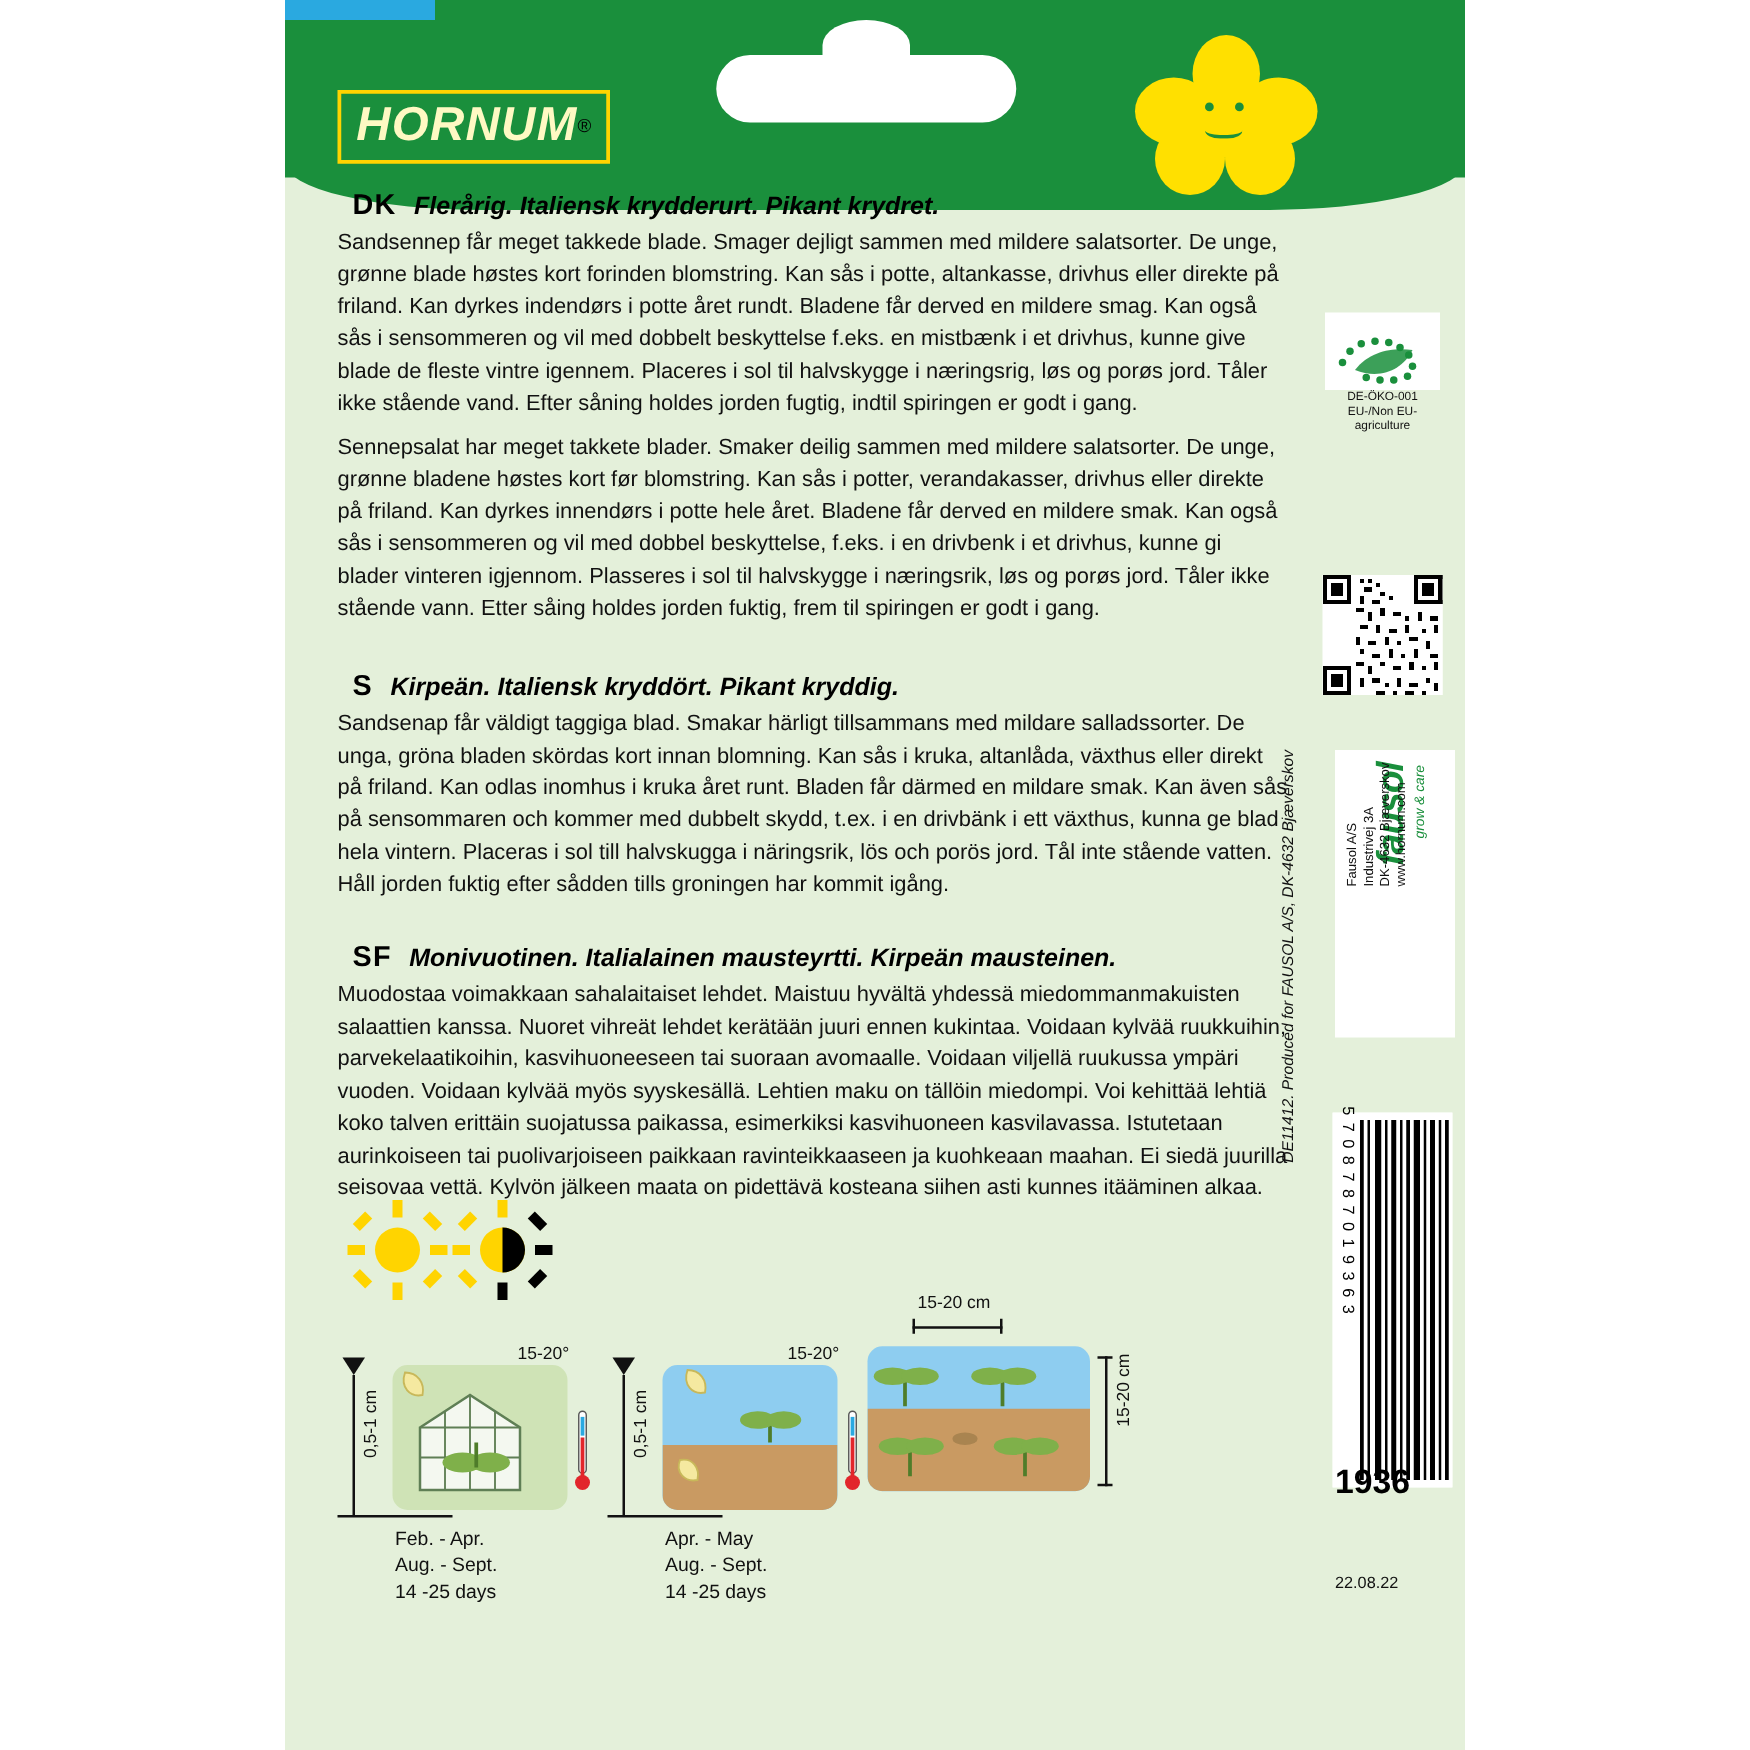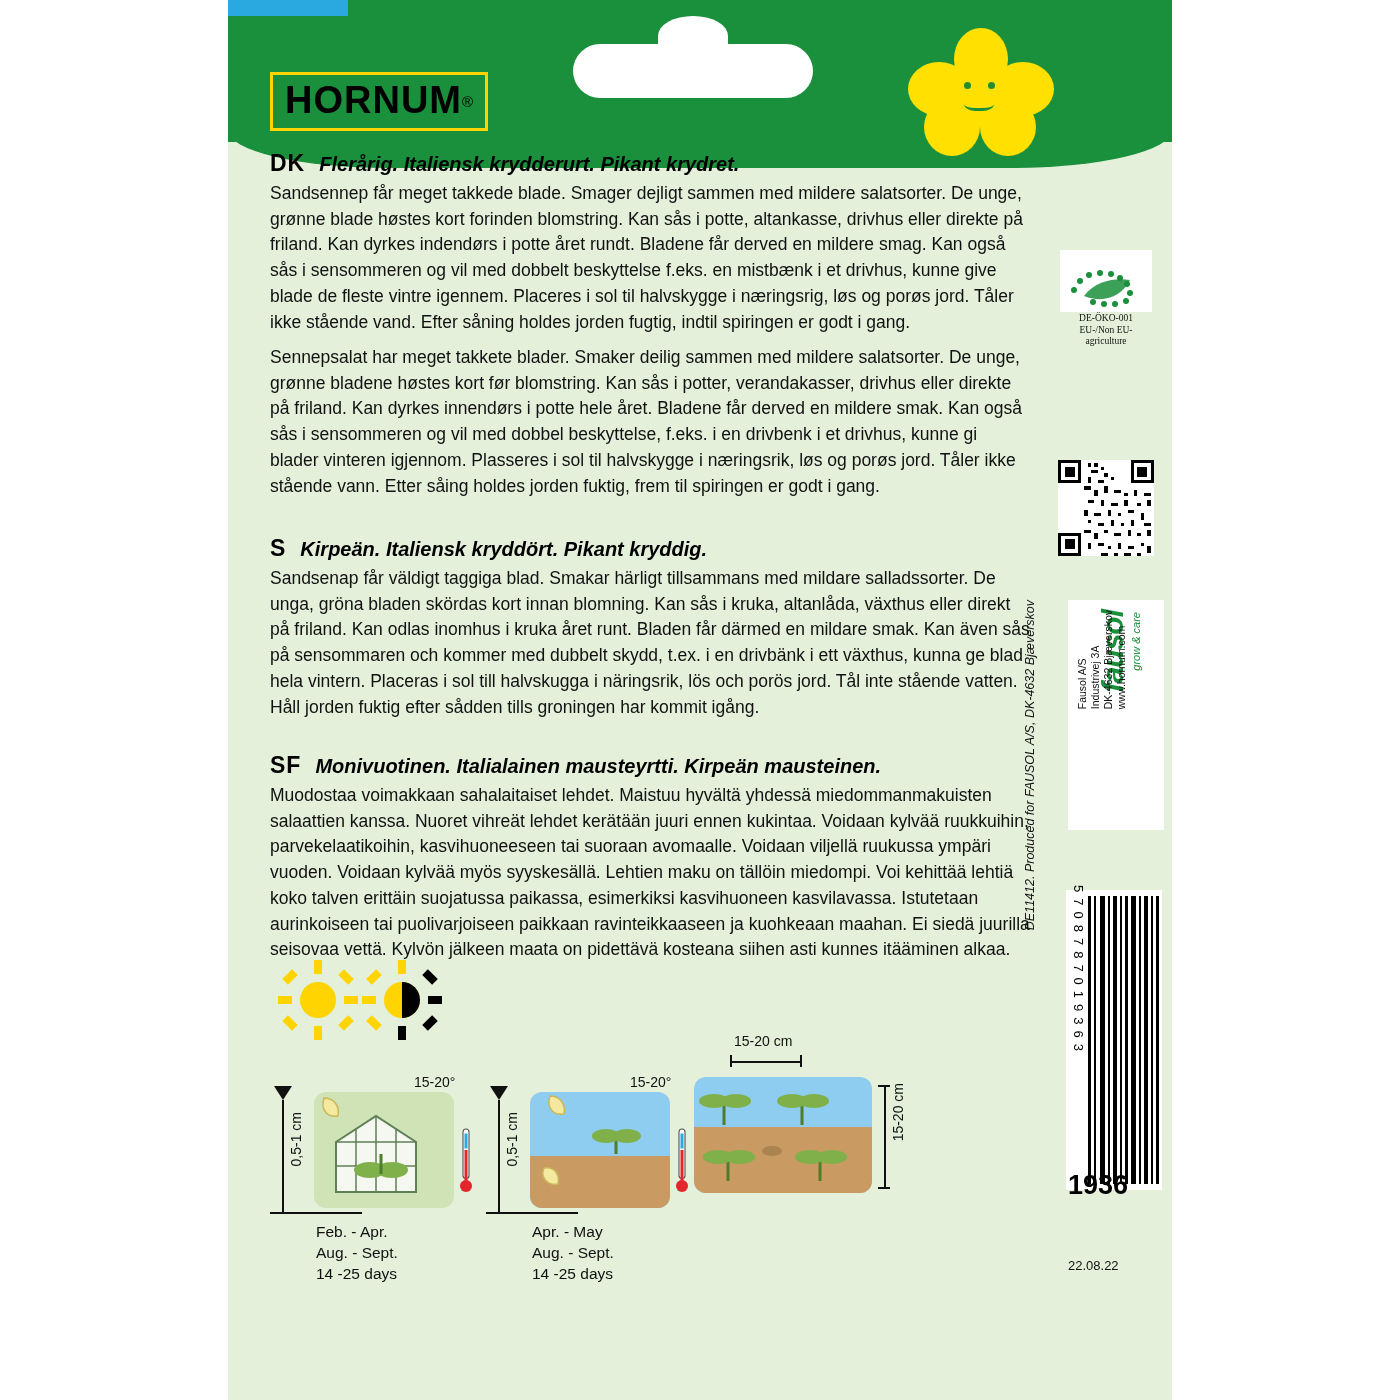--- a/index.html
+++ b/index.html
@@ -35,44 +35,44 @@
   .hang-hole:before{
     content:"";position:absolute;left:85px;top:-28px;width:70px;height:40px;
     background:#ffffff;border-radius:50% 50% 0 0;
   }
   .logo{
     position:absolute;left:42px;top:72px;
     border:3px solid #ffd400;padding:4px 12px 6px 12px;
     background:#1a8f3c;
   }
   .logo span{
-    color:#000000;font-weight:bold;font-size:38px;letter-spacing:1px;
+    color:#fef9c3;font-weight:bold;font-size:38px;letter-spacing:1px;
     font-family:"Liberation Sans", sans-serif;
+    font-style:italic;
   }
   .logo sup{font-size:15px;vertical-align:super;}
   
   .flower{position:absolute;left:680px;top:28px;width:150px;height:130px;}
   .petal{position:absolute;background:#ffe000;border-radius:50%;}
   .smiley{position:absolute;left:46px;top:46px;width:52px;height:44px;}
   .eye{position:absolute;width:7px;height:7px;background:#1a8f3c;border-radius:50%;top:8px;}
   .mouth{position:absolute;left:10px;top:20px;width:30px;height:14px;border-bottom:3px solid #1a8f3c;border-radius:0 0 40% 40%;}
   
   .lang-block{position:absolute;left:42px;width:760px;}
-  .lang-head{margin:0 0 4px 0;font-size:19px;}
+  .lang-head{margin:0 0 4px 12px;font-size:19px;}
   .lang-code{font-weight:bold;font-size:23px;letter-spacing:1px;}
   .lang-title{font-style:italic;font-weight:bold;font-size:20px;margin-left:14px;}
   .lang-body{
     font-size:17.5px;line-height:1.47;color:#111;margin:0;
     text-align:left;
   }
   
   .eu-organic{
     position:absolute;left:832px;top:250px;width:92px;height:82px;
     text-align:center;
-    font-family:Liberation Serif, serif;
   }
   .eu-leaf{
     width:92px;height:62px;background:#ffffff;position:relative;
   }
   .eu-caption{font-size:9.5px;line-height:1.15;color:#111;margin-top:1px;}
   .qr{
     position:absolute;left:830px;top:460px;width:96px;height:96px;
     background:#ffffff;
   }
   .barcode{

